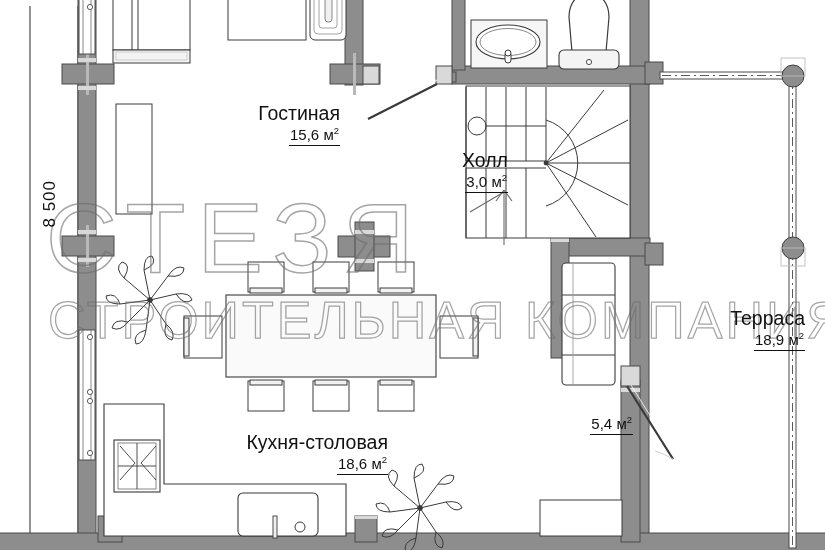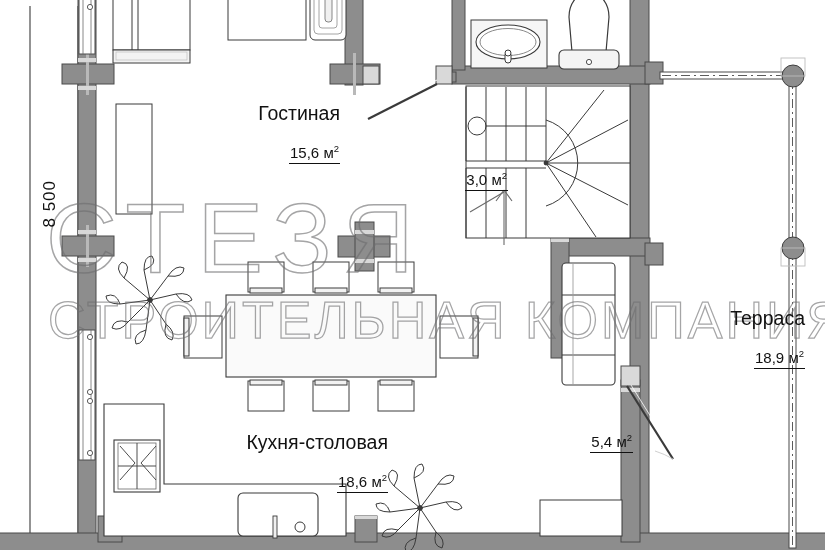--- a/index.html
+++ b/index.html
@@ -16,21 +16,21 @@
     writing-mode:vertical-rl;
     transform:rotate(180deg);
     font-size:17px;letter-spacing:1px;color:#111;
     white-space:nowrap;
   }
 
   
   .room{position:absolute;text-align:right;white-space:nowrap;}
   .room .rname{font-size:19.5px;color:#111;line-height:1.05;}
   .room .rarea{
-    font-size:15px;color:#111;line-height:1.2;margin-top:20px;
+    font-size:15px;color:#111;line-height:1.2;margin-top:2px;
     display:inline-block;border-bottom:1.4px solid #111;padding:0 1px 1px 1px;
   }
   .room .rarea sup{font-size:9.5px;vertical-align:super;}
 
   
   .wm{
     position:absolute;pointer-events:none;user-select:none;
     color:transparent;
     -webkit-text-stroke:1.5px rgba(110,110,112,.62);
     white-space:nowrap;font-weight:400;
@@ -298,20 +298,21 @@
 <div class="wm wm-small">СТРОИТЕЛЬНАЯ КОМПАНИЯ</div>
 
 <div class="dim-label" style="left:40px;top:180px;">8 500</div>
 
 <div class="room" style="left:130px;top:103px;width:210px;">
   <div class="rname">Гостиная</div>
   <div class="rarea"><span>15,6</span> <span>м</span><sup>2</sup></div>
 </div>
 
 <div class="room" style="left:348px;top:150px;width:160px;">
+  <div class="rname">Холл</div>
   <div class="rarea"><span>3,0</span> <span>м</span><sup>2</sup></div>
 </div>
 
 <div class="room" style="left:148px;top:432px;width:240px;">
   <div class="rname">Кухня-столовая</div>
   <div class="rarea"><span>18,6</span> <span>м</span><sup>2</sup></div>
 </div>
 
 <div class="room" style="left:448px;top:412px;width:185px;">
   <div class="rarea"><span>5,4</span> <span>м</span><sup>2</sup></div>

